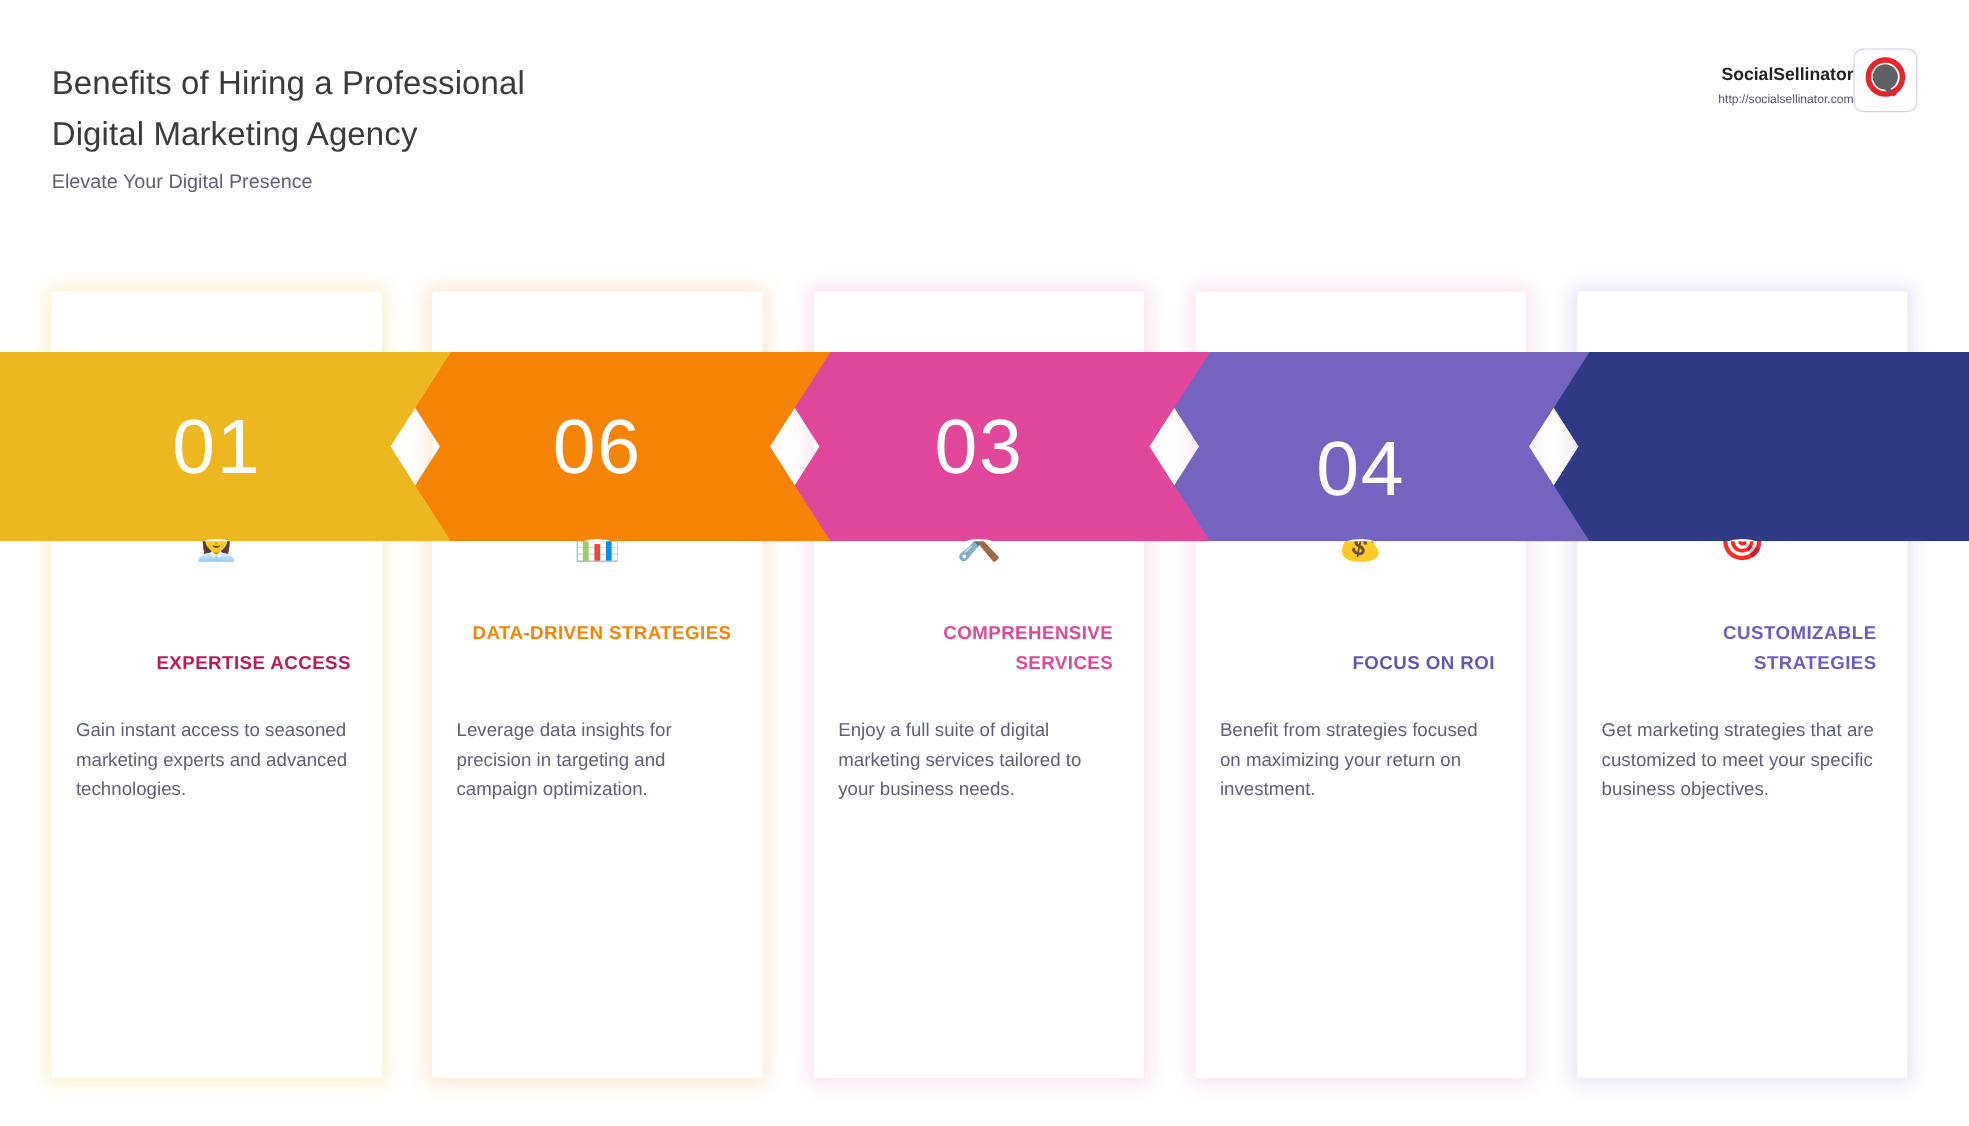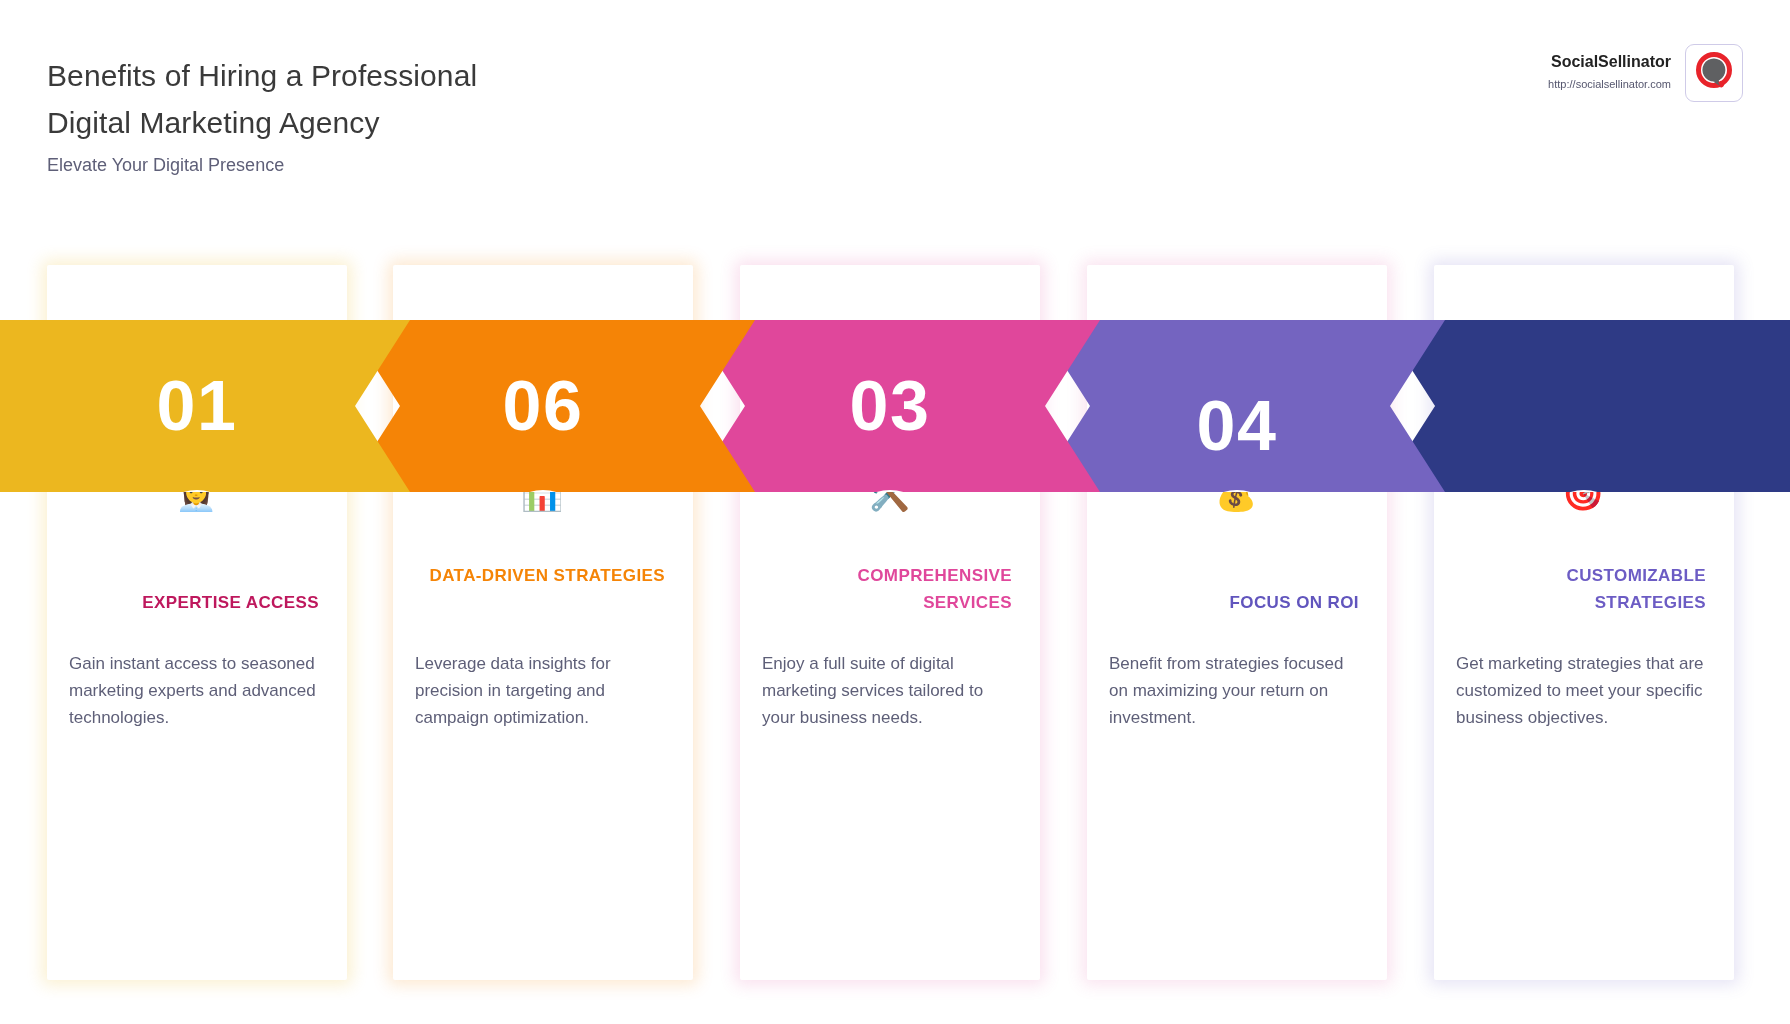--- a/index.html
+++ b/index.html
@@ -18,21 +18,21 @@
   .title-line {
     font-size:30px; font-weight:400; color:#3a3a3a;
     letter-spacing:.1px; line-height:47px; white-space:nowrap;
   }
   #subtitle {
     position:absolute; left:47px; top:155px;
     font-size:18px; color:#5e5f78; font-weight:400; white-space:nowrap;
   }
   #brand-block {
     position:absolute; right:47px; top:44px;
-    display:flex; align-items:center; gap:14px;
+    display:flex; align-items:flex-end; 
   }
   #brand-text { text-align:right; }
   #brand-name { font-size:16px; font-weight:700; color:#222; line-height:22px; white-space:nowrap; }
   #brand-url  { font-size:11px; font-weight:400; color:#55566e; line-height:22px; white-space:nowrap; }
   #logo-box {
     width:58px; height:58px; border-radius:9px;
     border:1px solid #cfcbe8; background:#fff;
     display:flex; align-items:center; justify-content:center;
   }
 
@@ -62,21 +62,21 @@
     position:absolute; top:385px; left:22px; right:22px;
     font-size:17px; font-weight:400; color:#5e5f78; line-height:27px;
   }
 
   
   #banner { position:absolute; left:0; top:320px; width:1790px; height:172px; }
   #banner svg { display:block; width:1790px; height:172px; }
   .band-number {
     position:absolute; top:320px; height:172px;
     display:flex; align-items:center; justify-content:center;
-    font-size:70px; font-weight:700; color:#ffffff;
+    font-size:70px; font-weight:400; color:#ffffff;
     letter-spacing:1.5px; line-height:1;
   }
   .bn1 { left:47px;   width:300px; }
   .bn2 { left:393px;  width:300px; }
   .bn3 { left:740px;  width:300px; }
   .bn4 { left:1087px; width:300px;margin-top:20px; }
   .bn5 { left:1434px; width:300px; }
 </style>
 </head>
 <body>

